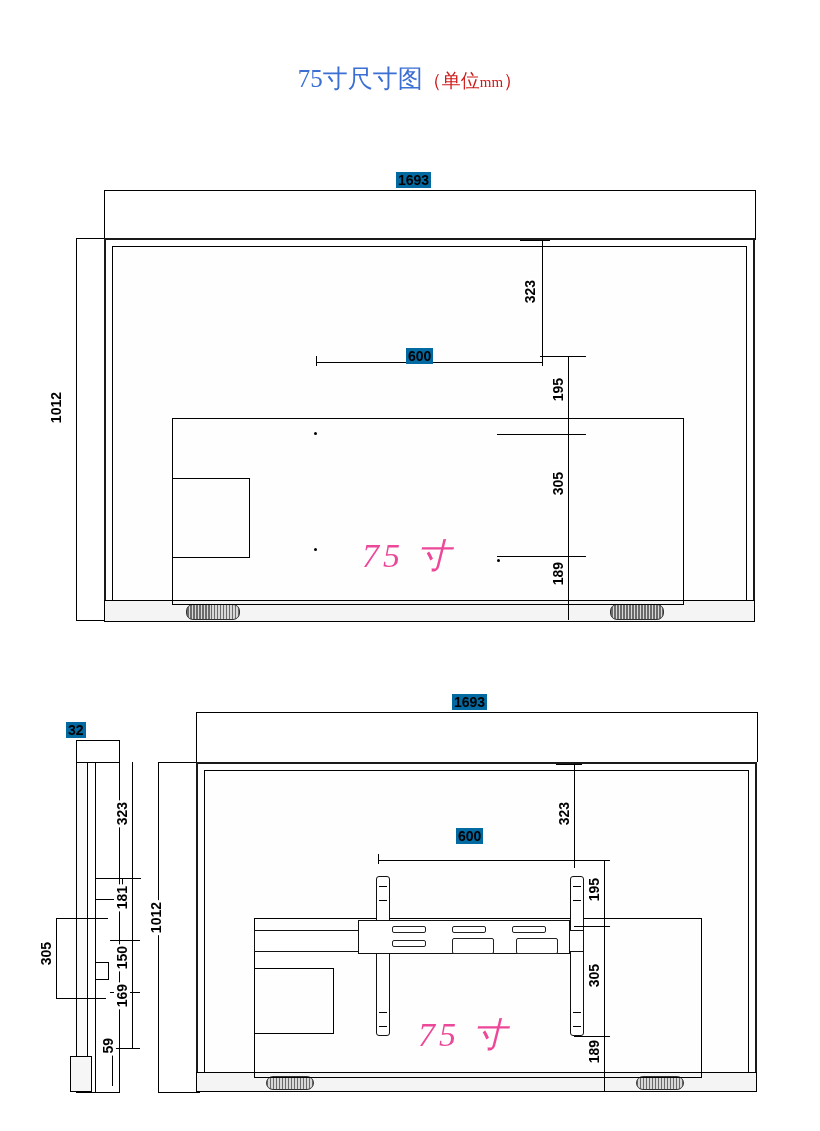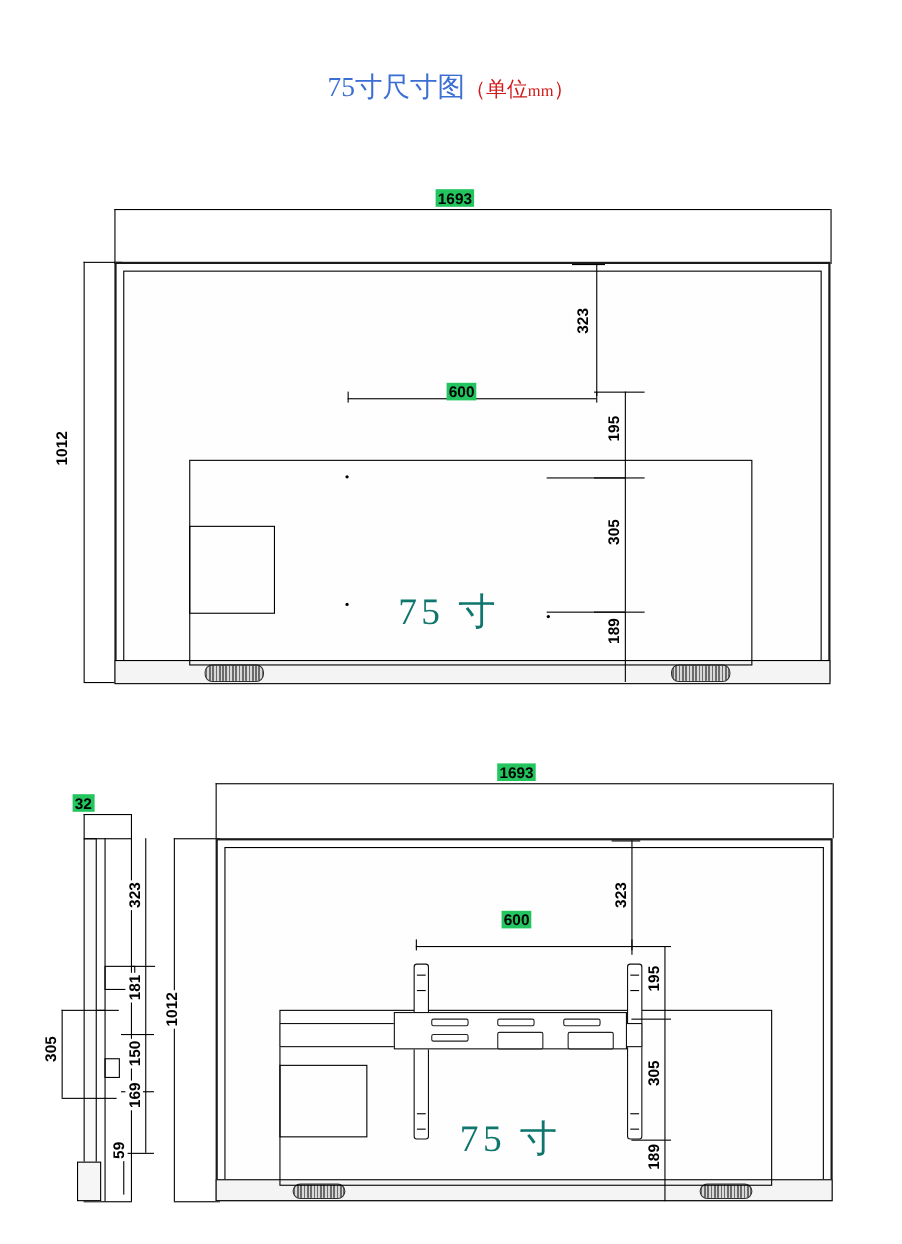--- a/index.html
+++ b/index.html
@@ -35,24 +35,24 @@
   .title .t-main { color: #3b6fd4; }
   .title .t-unit { color: #d01a1a; font-size: 19px; }
   .title .t-unit .mm { font-size: 15px; }
 
   
   .ln  { position: absolute; background: #000; }
   .hln { height: 1px; }
   .vln { width: 1px; }
   .box { position: absolute; border: 1px solid #000; box-sizing: border-box; }
   .box2 { position: absolute; border: 2px solid #1a1a1a; box-sizing: border-box; }
-  .dim  { position: absolute; font-size: 14px; font-weight: bold; font-family: "Liberation Sans", sans-serif; background: #22c55e; padding: 0 2px; white-space: nowrap; text-align: center; }
+  .dim  { position: absolute; font-size: 14px; font-weight: bold; font-family: "Liberation Sans", sans-serif; background: #0369a1; padding: 0 2px; white-space: nowrap; text-align: center; }
   .dimv { position: absolute; font-size: 14px; font-weight: bold; font-family: "Liberation Sans", sans-serif; background: #fff; padding: 2px 0; white-space: nowrap;
           writing-mode: vertical-rl; text-orientation: mixed; transform: rotate(180deg); }
-  .lbl75 { position: absolute; font-family: "Liberation Serif", serif; font-size: 34px; letter-spacing: 4px; color: #0f766e; white-space: nowrap; }
+  .lbl75 { position: absolute; font-family: "Liberation Serif", serif; font-size: 34px; letter-spacing: 4px; color: #ec4899; white-space: nowrap; font-style: italic; }
   .dot { position: absolute; width: 3px; height: 3px; background: #000; border-radius: 50%; }
   .speaker {
     position: absolute;
     border: 1px solid #333;
     border-radius: 7px;
     background: repeating-linear-gradient(to right, #6b6b6b 0 1.5px, #d8d8d8 1.5px 3px);
   }
   .bracket { position: absolute; background: #ffffff; border: 1px solid #111; box-sizing: border-box; }
   .slot { position: absolute; background: #ffffff; border: 1px solid #222; box-sizing: border-box; border-radius: 2px; }
 </style>

